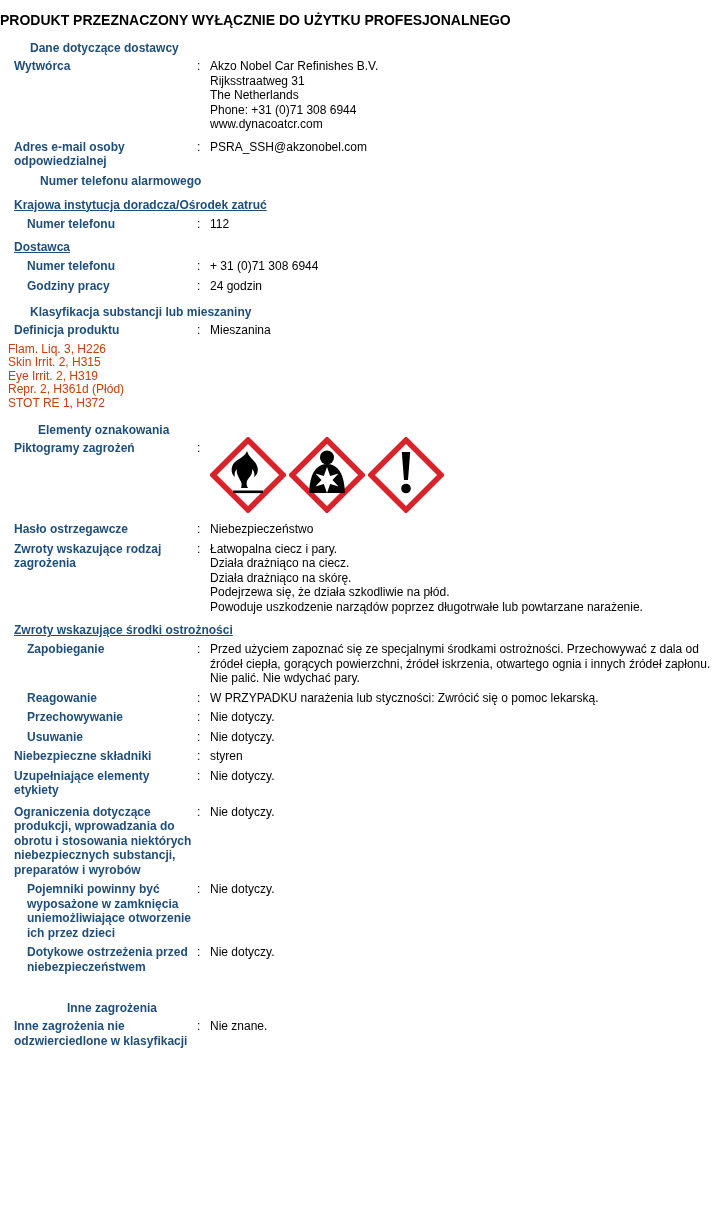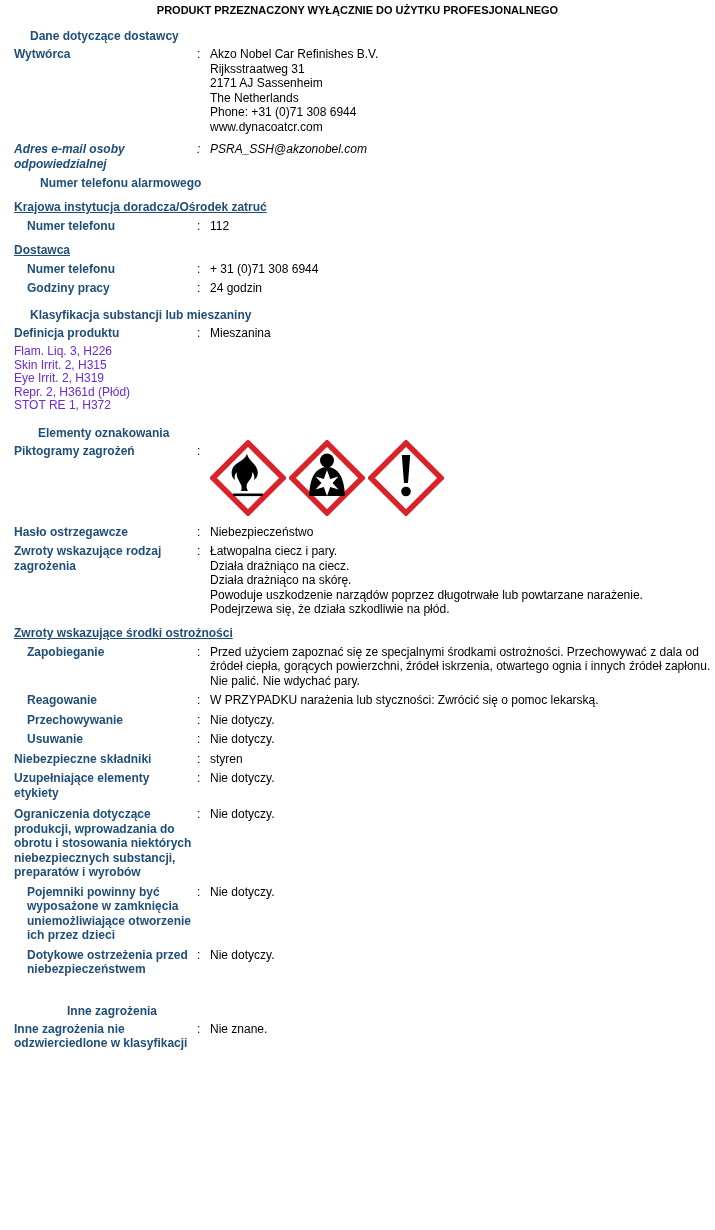--- a/index.html
+++ b/index.html
@@ -15,24 +15,23 @@
     -webkit-font-smoothing:antialiased;
   }
   .doc{
     position:relative;
     width:715px;
     height:1230px;
     overflow:hidden;
     background:#fff;
   }
   .title{
-    text-align:center;
-    font-weight:bold;
-    font-size:11px;
-    padding-top:4px;
+    font-weight:bold;
+    font-size:14px;
+    padding-top:12px;
     color:#000;
   }
   .sec-heading{
     color:var(--blue);
     font-weight:bold;
     margin:13px 0 3px 30px;
     line-height:15px;
   }
   .sub-heading{
     color:var(--blue);
@@ -65,50 +64,49 @@
     flex:0 0 13px;
     width:13px;
     color:#000;
   }
   .row .val{
     flex:1;
     color:#000;
     padding-right:4px;
   }
   .plain{
-    margin-left:14px;
+    margin-left:8px;
     line-height:13.6px;
-    color:#6d28d9;
+    color:#c2410c;
   }
   .pictos{
     display:flex;
     gap:3px;
     margin-top:-4px;
   }
   svg.ghs{ width:76px; height:76px; display:block; }
-  .mt-sm{ margin-top:8px;font-style:italic; }
+  .mt-sm{ margin-top:8px; }
   .mt-md{ margin-top:12px; }
   .gap-lg{ margin-top:27px;padding-left:31px; }
 </style>
 </head>
 <body>
 
 <div class="doc">
 
   <div class="title">PRODUKT PRZEZNACZONY WYŁĄCZNIE DO UŻYTKU PROFESJONALNEGO</div>
 
   <div class="sec-heading">Dane dotyczące dostawcy</div>
 
   <div class="row">
     <div class="lbl">Wytwórca</div>
     <div class="colon">:</div>
     <div class="val">
       <div>Akzo Nobel Car Refinishes B.V.</div>
       <div>Rijksstraatweg 31</div>
-      <div>2171 AJ Sassenheim</div>
       <div>The Netherlands</div>
       <div>Phone: +31 (0)71 308 6944</div>
       <div>www.dynacoatcr.com</div>
     </div>
   </div>
 
   <div class="row mt-sm">
     <div class="lbl">Adres e-mail osoby odpowiedzialnej</div>
     <div class="colon">:</div>
     <div class="val">PSRA_SSH@akzonobel.com</div>
@@ -186,22 +184,22 @@
     <div class="val">Niebezpieczeństwo</div>
   </div>
 
   <div class="row">
     <div class="lbl">Zwroty wskazujące rodzaj zagrożenia</div>
     <div class="colon">:</div>
     <div class="val">
       <div>Łatwopalna ciecz i pary.</div>
       <div>Działa drażniąco na ciecz.</div>
       <div>Działa drażniąco na skórę.</div>
+      <div>Podejrzewa się, że działa szkodliwie na płód.</div>
       <div>Powoduje uszkodzenie narządów poprzez długotrwałe lub powtarzane narażenie.</div>
-      <div>Podejrzewa się, że działa szkodliwie na płód.</div>
     </div>
   </div>
 
   <div class="u-heading">Zwroty wskazujące środki ostrożności</div>
 
   <div class="row indent">
     <div class="lbl">Zapobieganie</div>
     <div class="colon">:</div>
     <div class="val">Przed użyciem zapoznać się ze specjalnymi środkami ostrożności.  Przechowywać z dala od źródeł ciepła, gorących powierzchni, źródeł iskrzenia, otwartego ognia i innych źródeł zapłonu. Nie palić.  Nie wdychać pary.</div>
   </div>

